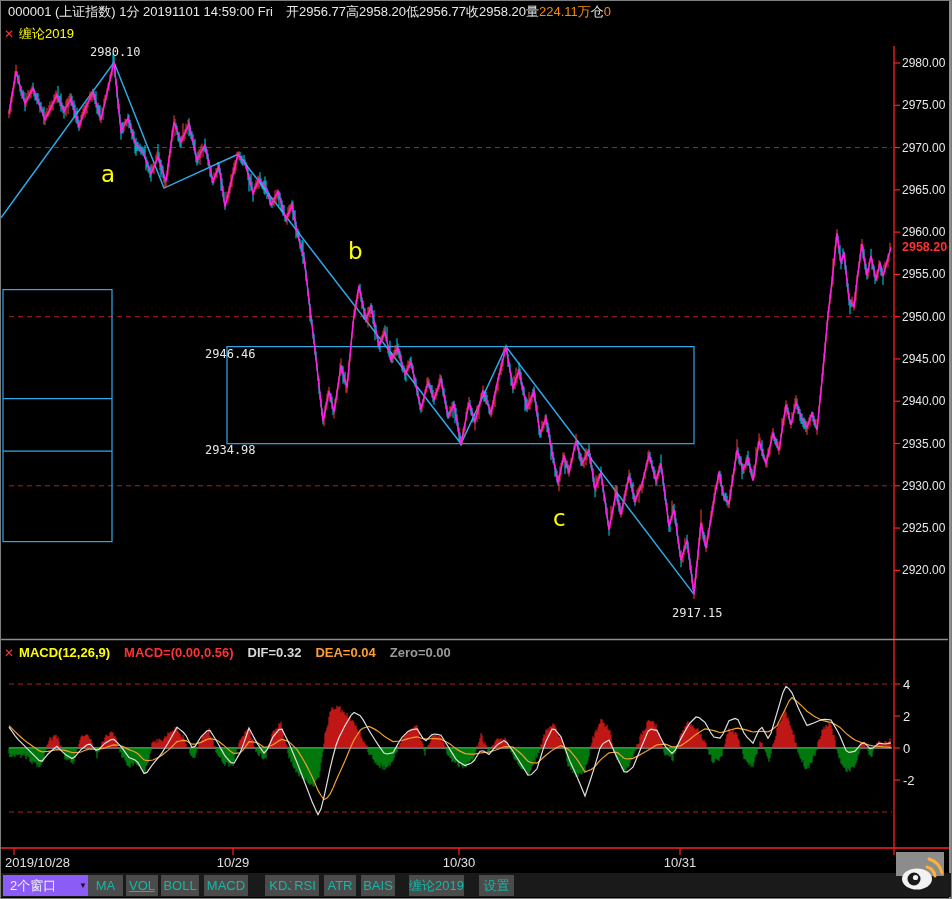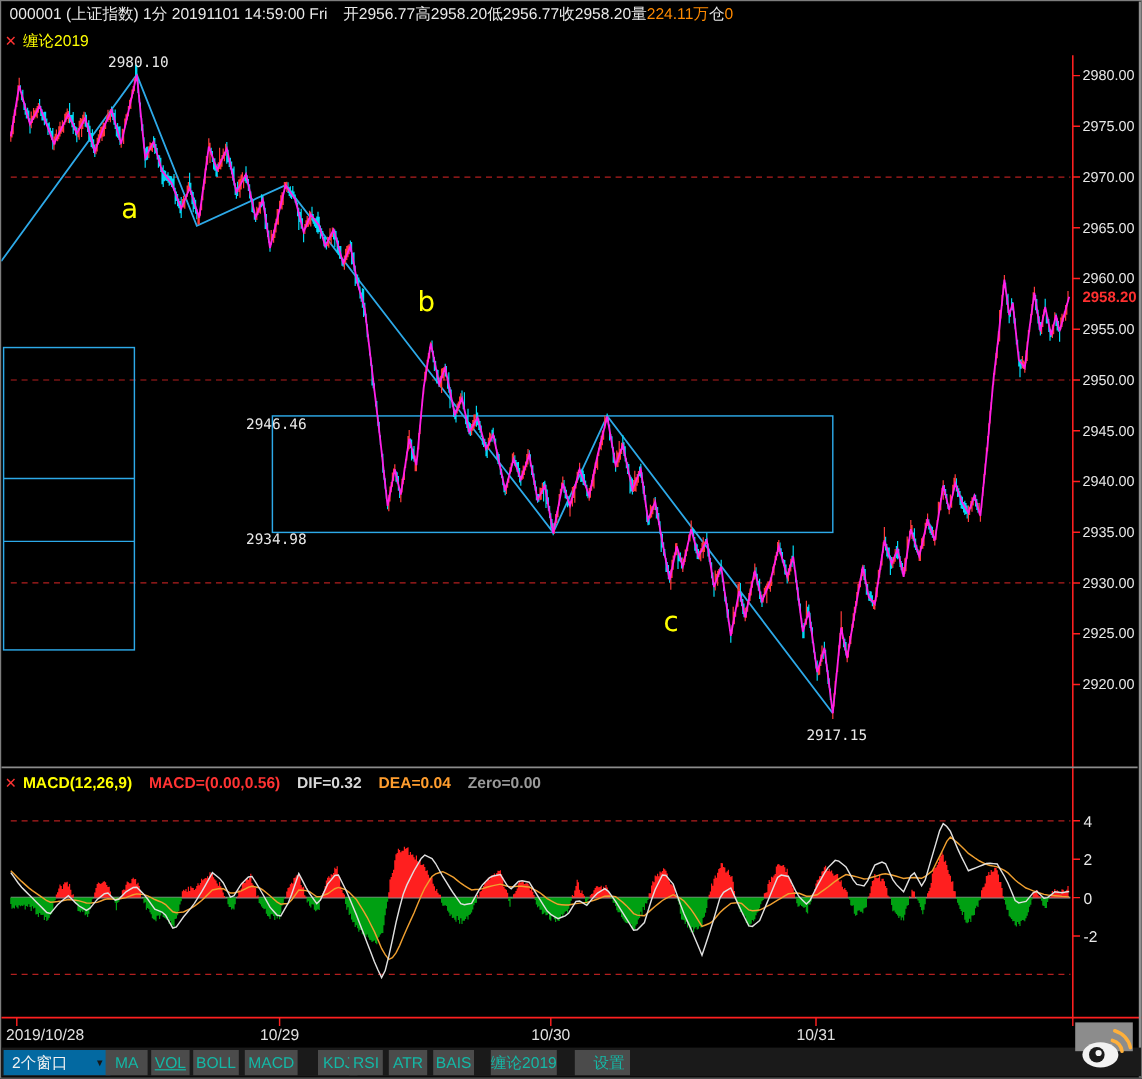--- a/index.html
+++ b/index.html
@@ -7,21 +7,21 @@
           font-family:"Liberation Sans",sans-serif;box-sizing:border-box;border:1px solid #7d7d7d;}
   #chart-svg{position:absolute;left:0;top:0;pointer-events:none;}
   .hrow{position:absolute;left:0;width:100%;white-space:nowrap;color:#e8e8e8;}
   #title-row{top:0;height:22px;line-height:22px;font-size:13px;padding-left:7px;}
   #title-row span{display:inline;}
   #overlay-row{top:22px;height:22px;line-height:22px;font-size:13px;padding-left:3px;}
   #macd-header{top:640px;height:23px;line-height:23px;font-size:13px;padding-left:3px;font-weight:600;}
   .close-x{color:#ff3333;font-size:12px;margin-right:5px;font-weight:400;}
   .mh-item{margin-right:14px;}
   #toolbar{position:absolute;left:0;top:872px;width:100%;height:24px;background:#1a1a1a;}
-  .tb-dd{position:absolute;left:2px;top:2px;width:89px;height:21px;background:#0369a1;color:#f2f2f2;
+  .tb-dd{position:absolute;left:2px;top:2px;width:89px;height:21px;background:#8b5cf6;color:#f2f2f2;
          font-size:13px;line-height:21px;padding-left:7px;box-sizing:border-box;}
   .tb-dd .arr{position:absolute;right:5px;top:0;font-size:8px;color:#161616;}
   .tb-btn{position:absolute;top:2px;height:21px;background:#4b4b4b;color:#14b8a6;font-size:13px;
           line-height:21px;text-align:center;}
   #gray-panel{position:absolute;left:895px;top:851px;width:48px;height:24px;background:#8c8c8c;}
   #watermark{position:absolute;right:7px;bottom:5px;display:flex;align-items:center;z-index:5;}
   #wm-text{color:#f2f2f2;font-size:27px;font-weight:600;letter-spacing:1px;margin-left:6px;}
 </style>
 </head>
 <body>
@@ -120,21 +120,21 @@
     </div>
   <div class="tb-btn" style="left: 87px; width: 35px;">MA</div>
       <div class="tb-btn" style="left: 125px; width: 32px; text-decoration: underline;">VOL</div>
       <div class="tb-btn" style="left: 160px; width: 38px;">BOLL</div>
       <div class="tb-btn" style="left: 203px; width: 44px;">MACD</div>
       <div class="tb-btn" style="left: 264px; width: 33px;">KDJ</div>
       <div class="tb-btn" style="left: 290px; width: 28px;">RSI</div>
       <div class="tb-btn" style="left: 323px; width: 32px;">ATR</div>
       <div class="tb-btn" style="left: 360px; width: 34px;">BAIS</div>
       <div class="tb-btn" style="left: 408px; width: 55px;">缠论2019</div>
-      <div class="tb-btn" style="left: 478px; width: 35px; padding-left: 11px;">设置</div>
+      <div class="tb-btn" style="left: 478px; width: 35px;">设置</div>
     </div>
 
   <div id="gray-panel"></div>
 
   <div id="watermark">
     <svg width="46" height="38">
       <ellipse cx="19" cy="24" rx="15" ry="10.5" fill="#f2f2f2"></ellipse>
       <circle cx="16" cy="24" r="6.5" fill="#1a1a1a"></circle>
       <circle cx="17.5" cy="22.5" r="2.6" fill="#f2f2f2"></circle>
       <path d="M29 12 A 11 11 0 0 1 37 21" fill="none" stroke="#ffb03b" stroke-width="3" stroke-linecap="round"></path>

